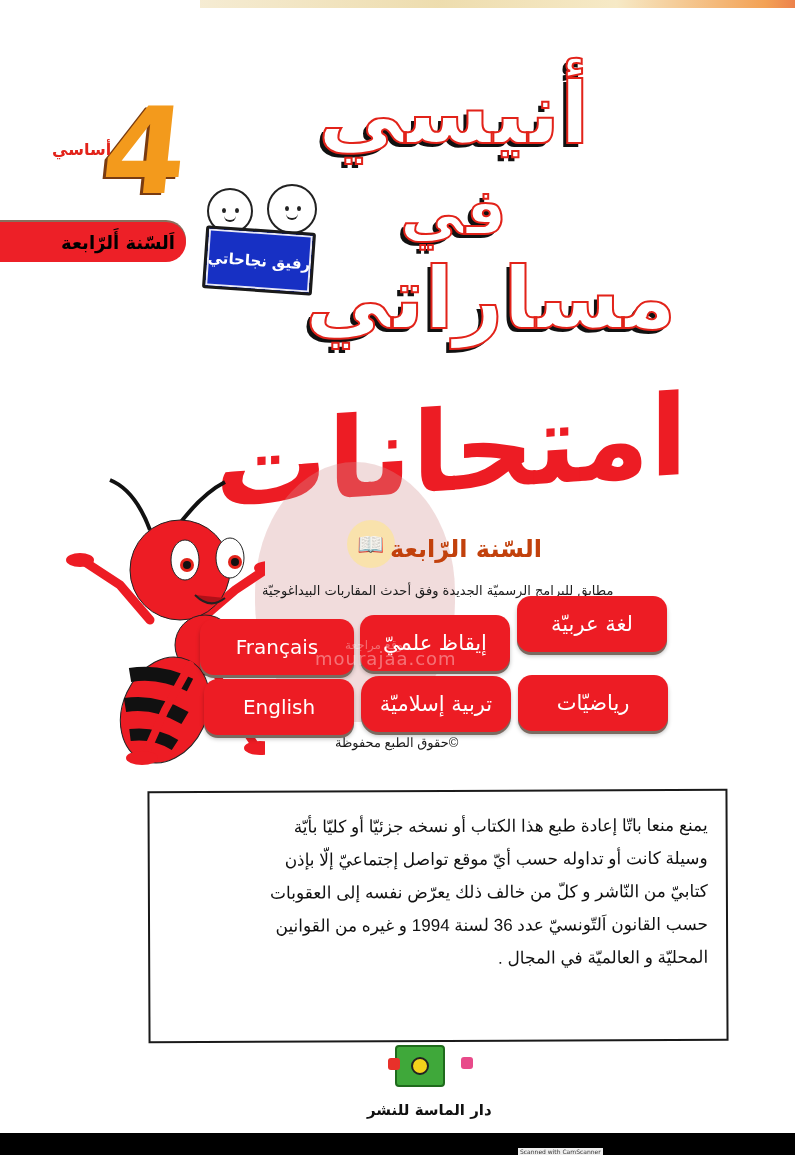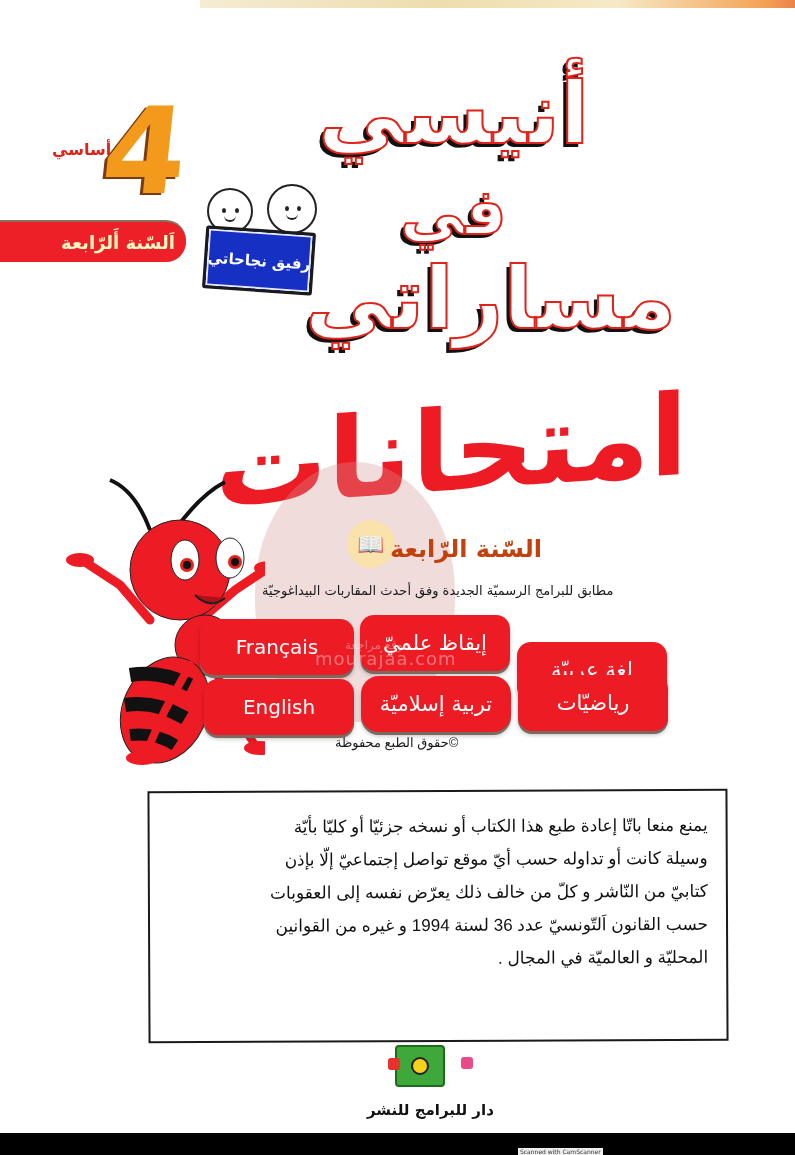--- a/index.html
+++ b/index.html
@@ -22,21 +22,21 @@
   }
   .grade-label {
     position: absolute; left: 52px; top: 140px;
     font-size: 16px; font-weight: bold; color: #e2231a; direction: rtl;
   }
   .year-banner {
     position: absolute; left: 0; top: 222px; width: 186px; height: 40px;
     background: #ed2027; border-radius: 0 20px 20px 0;
     box-shadow: 0 -2px 0 #8a6f5e;
     display: flex; align-items: center; justify-content: center;
-    color: #fef9c3; font-weight: bold; font-size: 18px; direction: rtl;
+    color: #000000; font-weight: bold; font-size: 18px; direction: rtl;
     padding-left: 50px;
   }
 
   
   .kids { position: absolute; left: 195px; top: 180px; width: 130px; height: 60px; }
   .kid-head {
     position: absolute; width: 46px; height: 46px; border-radius: 50%;
     border: 2px solid #222; background: #fff;
   }
   .kid-head.girl { left: 12px; top: 8px; }
@@ -105,21 +105,21 @@
 
   
   .pill {
     position: absolute; height: 56px; border-radius: 14px;
     background: #ed1c24; color: #fff; font-weight: normal; font-size: 21px;
     display: flex; align-items: center; justify-content: center;
     box-shadow: 0 3px 0 #7a6a60, 0 4px 4px rgba(0,0,0,0.25);
   }
   .pill.ar { direction: rtl; }
   .pill.en { font-family: "DejaVu Sans", sans-serif; font-size: 20px; }
-  .p-arabic  { left: 517px; top: 642px; width: 150px; }
+  .p-arabic  { left: 517px; top: 596px; width: 150px; }
   .p-science { left: 360px; top: 615px; width: 150px; }
   .p-french  { left: 200px; top: 619px; width: 154px; }
   .p-math    { left: 518px; top: 675px; width: 150px; }
   .p-islam   { left: 361px; top: 676px; width: 150px; border-radius: 18px; }
   .p-english { left: 204px; top: 679px; width: 150px; }
 
   .copyright {
     position: absolute; left: 335px; top: 735px;
     font-family: "Liberation Sans", sans-serif; font-size: 13px; color: #1a1a1a; direction: rtl;
   }
@@ -258,16 +258,16 @@
   <div class="legal-line">كتابيّ من النّاشر و كلّ من خالف ذلك يعرّض نفسه إلى العقوبات</div>
   <div class="legal-line">حسب القانون اَلتّونسيّ عدد 36 لسنة 1994 و غيره من القوانين</div>
   <div class="legal-line">المحليّة و العالميّة في المجال .</div>
 </div>
 
 <div class="pub-logo">
   <div class="face"></div>
 </div>
 <div class="pub-bubble" style="left:388px;top:1058px;background:#e8312a;"></div>
 <div class="pub-bubble" style="left:461px;top:1057px;background:#e84a8a;"></div>
-<div class="pub-name">دار للبرامج للنشر</div>
+<div class="pub-name">دار الماسة للنشر</div>
 
 <div class="bottom-bar"></div>
 <div class="scanner-tag">Scanned with CamScanner</div>
 
 </body></html>

